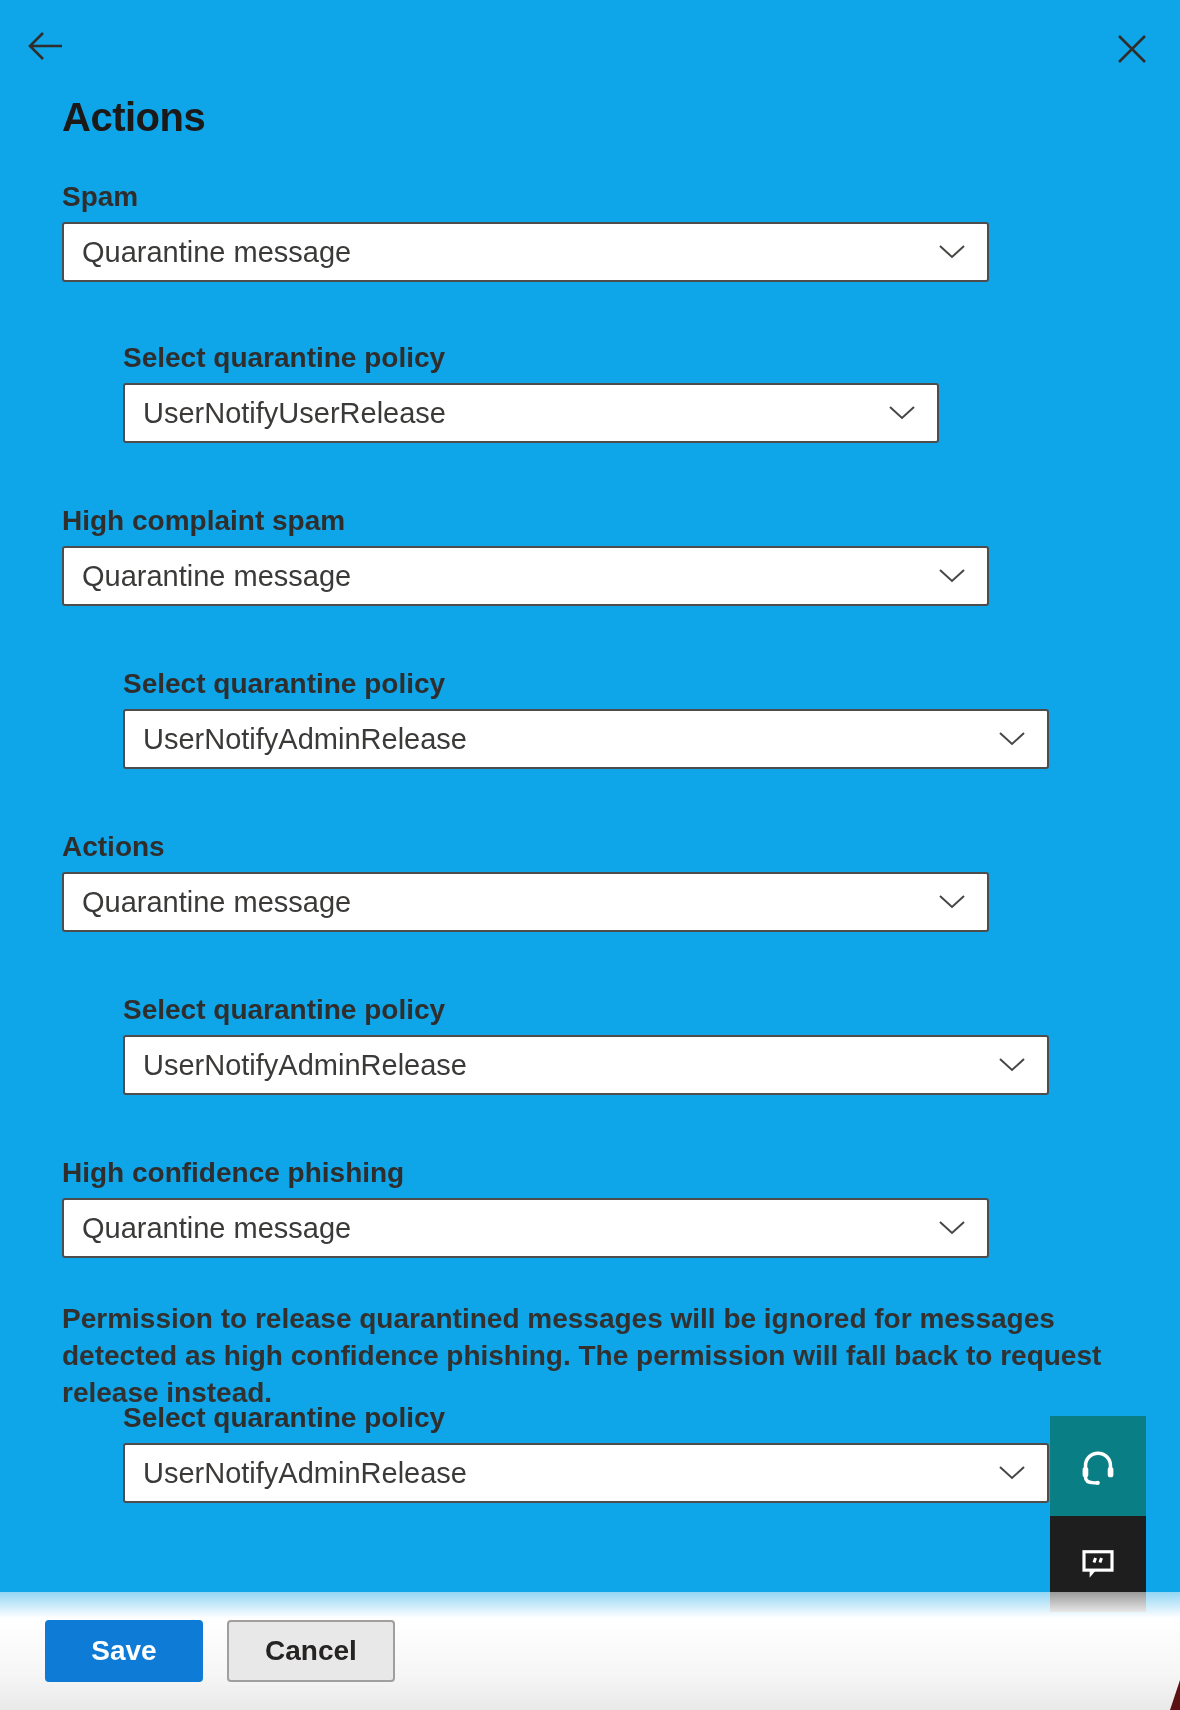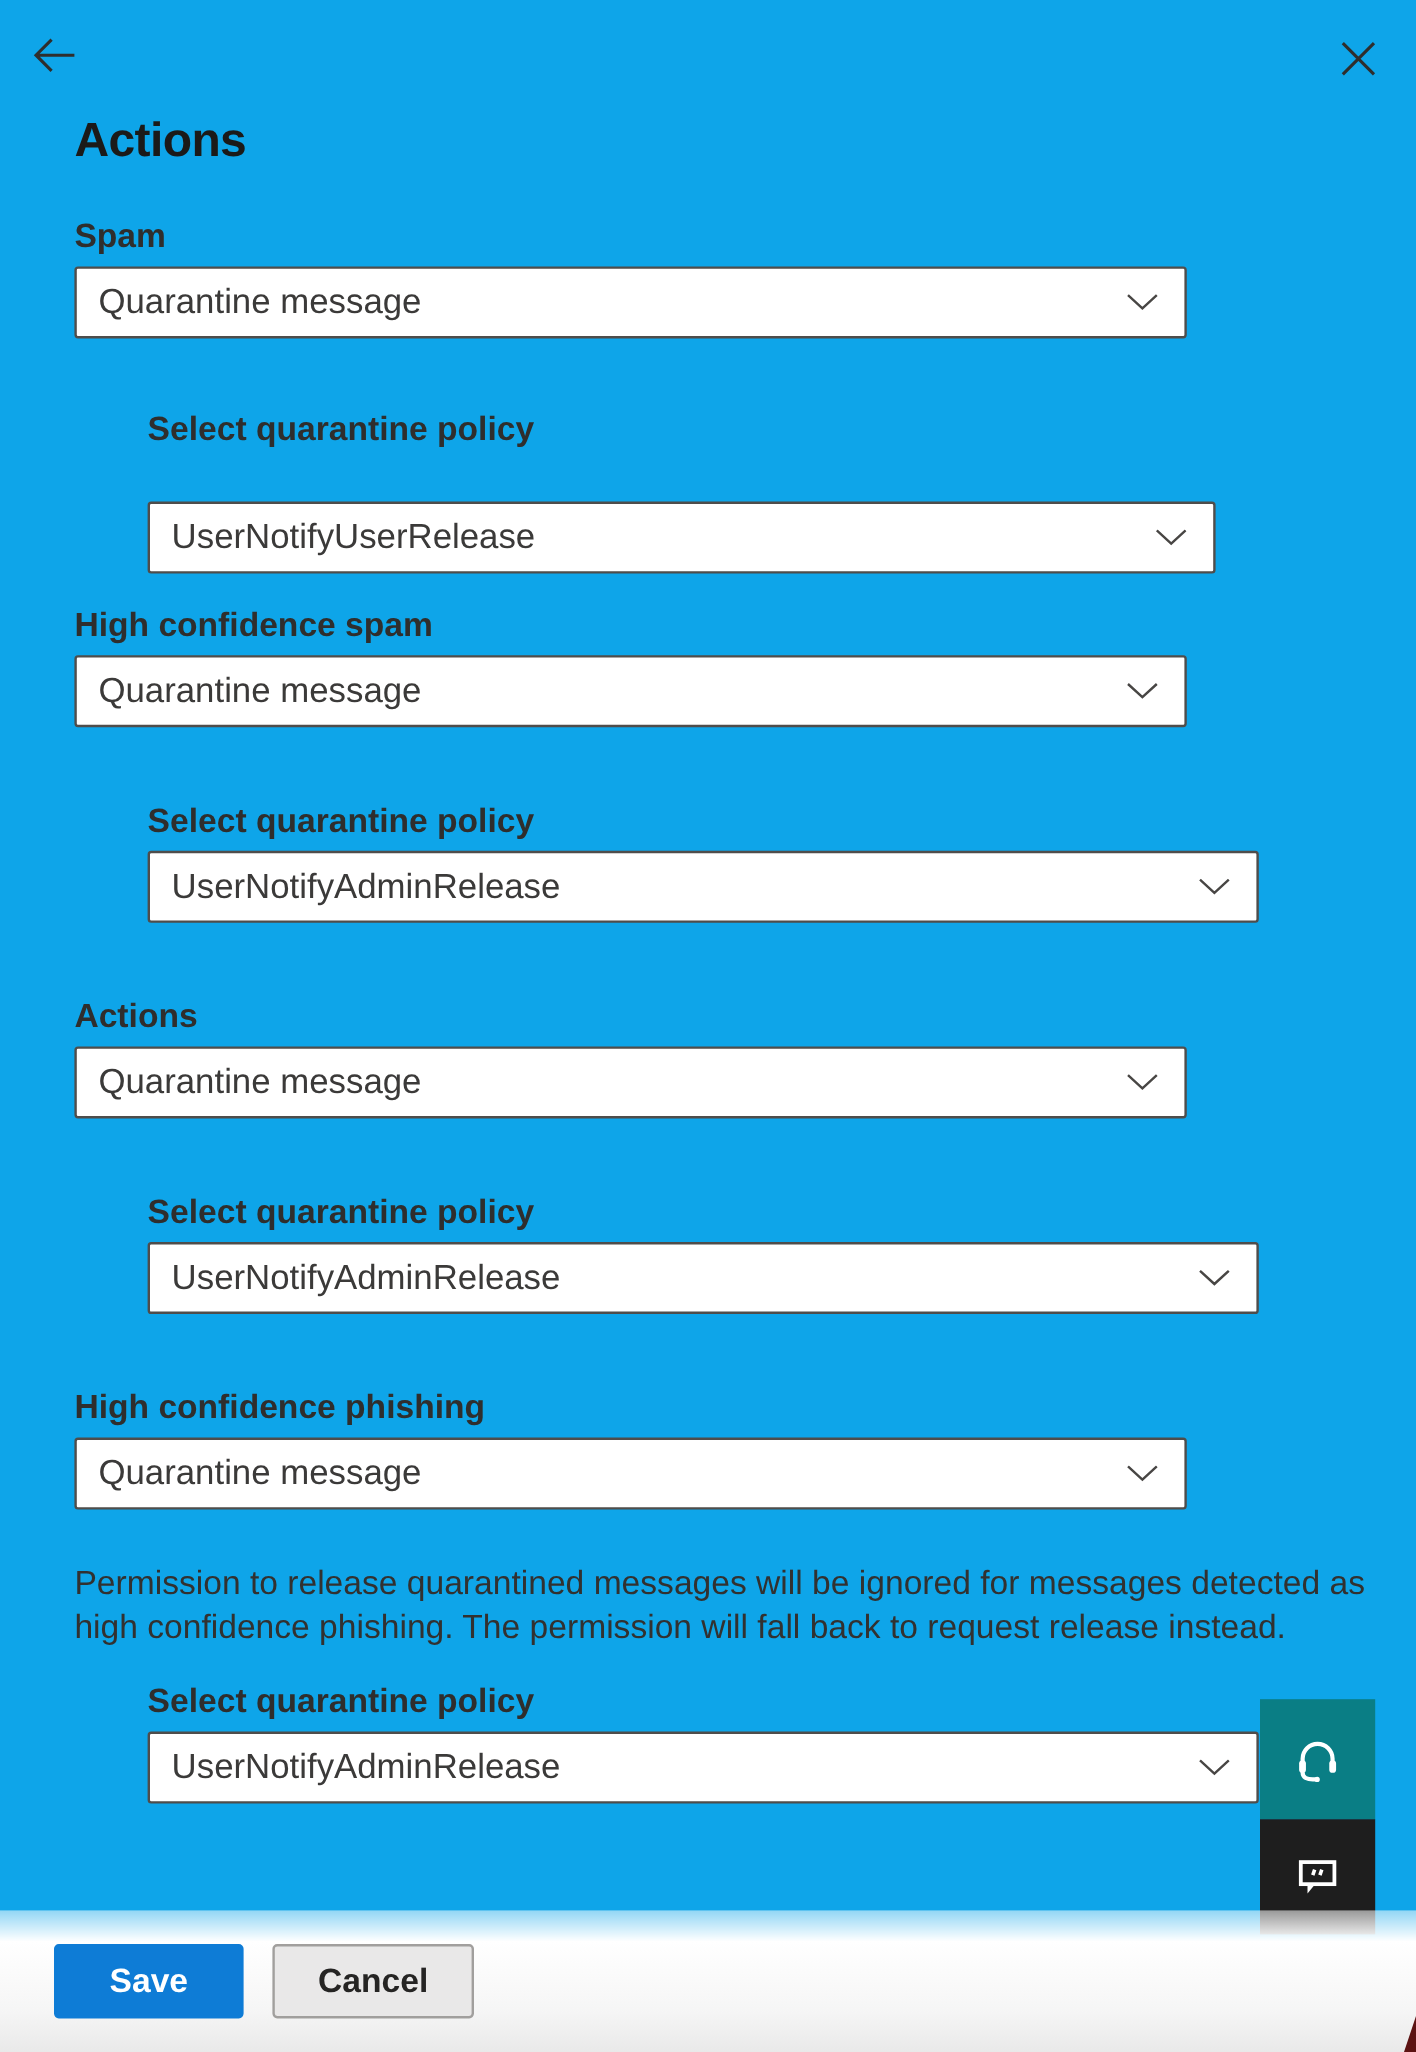--- a/index.html
+++ b/index.html
@@ -32,21 +32,21 @@
     padding:0 60px 0 18px;box-sizing:border-box;
     cursor:pointer;
   }
   .dd-text{
     font-size:29px;color:#3b3a39;font-weight:400;white-space:nowrap;
     overflow:hidden;text-overflow:ellipsis;
   }
   .dd .chev{position:absolute;right:22px;top:50%;margin-top:-7px;}
   .note{
     position:absolute;left:62px;top:1300px;width:1108px;
-    font-size:28px;font-weight:400;color:#323130;line-height:37px;
+    font-size:28px;font-weight:700;color:#323130;line-height:37px;
   }
   .footer{
     position:absolute;left:0;top:1592px;width:1180px;height:118px;
     background:linear-gradient(180deg, rgba(255,255,255,0.55) 0px, #ffffff 26px, #f6f6f6 70%, #e9e9e9 100%);
   }
   .btn{
     position:absolute;top:28px;height:62px;
     font-family:"Liberation Sans","DejaVu Sans",sans-serif;
     font-size:28px;font-weight:600;border-radius:4px;cursor:pointer;
     display:flex;align-items:center;justify-content:center;
@@ -88,28 +88,28 @@
 
   <div class="lbl" style="left:62px;top:180px;text-align:center;">Spam</div>
   <div class="dd" style="left:62px;top:222px;width:927px;">
     <span class="dd-text">Quarantine message</span>
     <svg class="chev" width="26" height="14" viewBox="0 0 26 14">
         <path d="M1 1 L13 12 L25 1" fill="none" stroke="#484644" stroke-width="2"></path>
       </svg>
   </div>
 
   <div class="lbl" style="left:123px;top:341px;">Select quarantine policy</div>
-  <div class="dd" style="left:123px;top:383px;width:890px;margin-top:35px;">
+  <div class="dd" style="left:123px;top:383px;width:816px;">
     <span class="dd-text">UserNotifyUserRelease</span>
     <svg class="chev" width="26" height="14" viewBox="0 0 26 14">
         <path d="M1 1 L13 12 L25 1" fill="none" stroke="#484644" stroke-width="2"></path>
       </svg>
   </div>
 
-  <div class="lbl" style="left:62px;top:504px;">High confidence spam</div>
+  <div class="lbl" style="left:62px;top:504px;">High complaint spam</div>
   <div class="dd" style="left:62px;top:546px;width:927px;">
     <span class="dd-text">Quarantine message</span>
     <svg class="chev" width="26" height="14" viewBox="0 0 26 14">
         <path d="M1 1 L13 12 L25 1" fill="none" stroke="#484644" stroke-width="2"></path>
       </svg>
   </div>
 
   <div class="lbl" style="left:123px;top:667px;">Select quarantine policy</div>
   <div class="dd" style="left:123px;top:709px;width:926px;">
     <span class="dd-text">UserNotifyAdminRelease</span>

